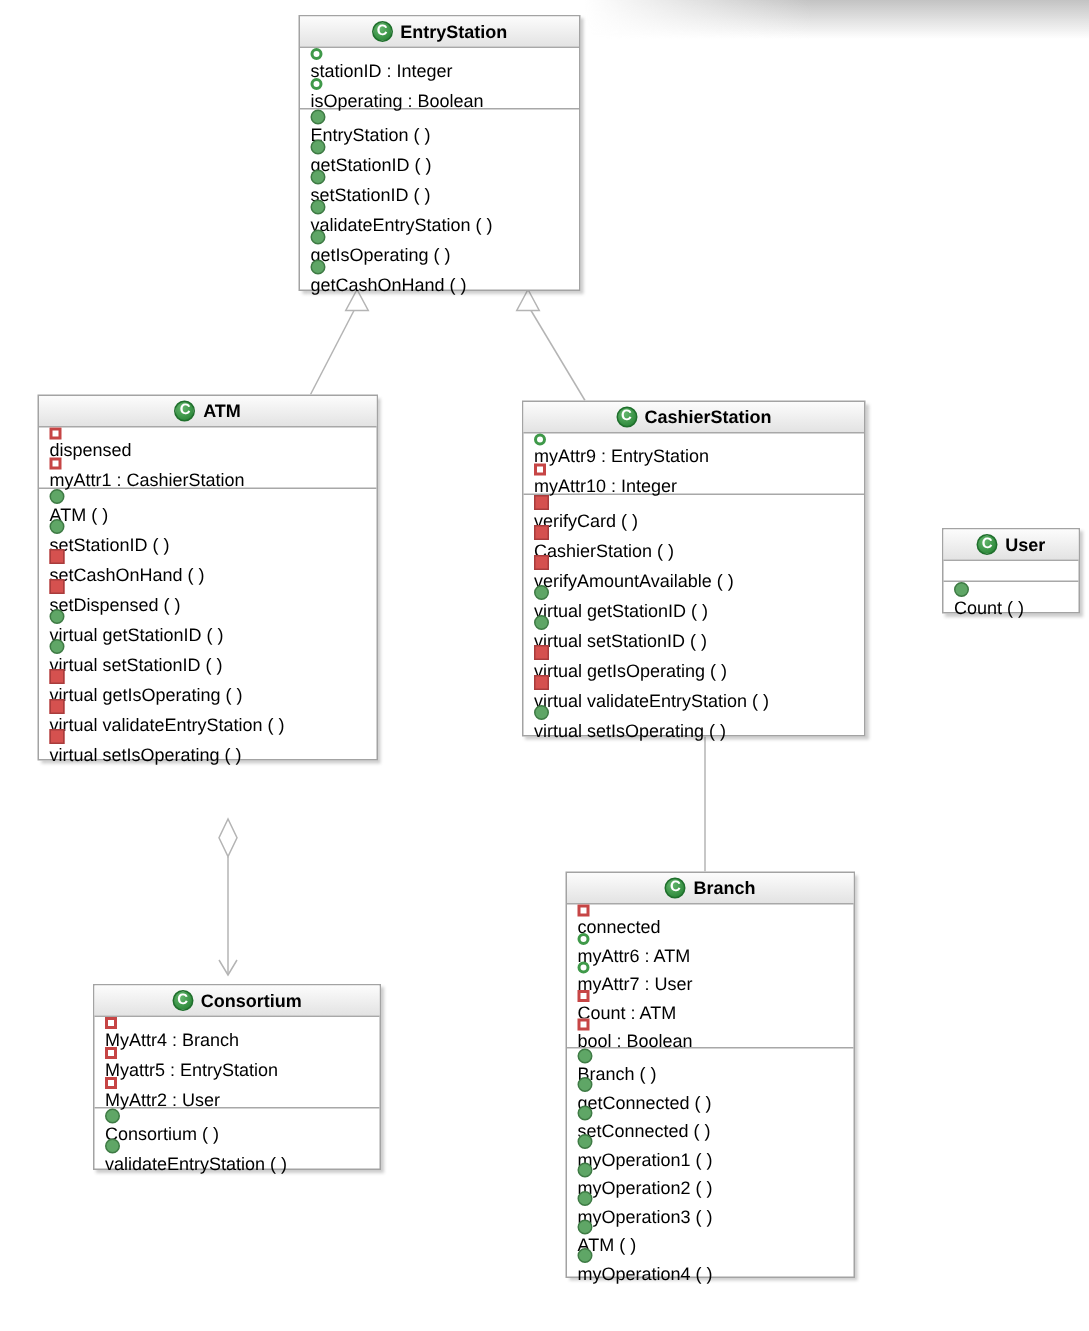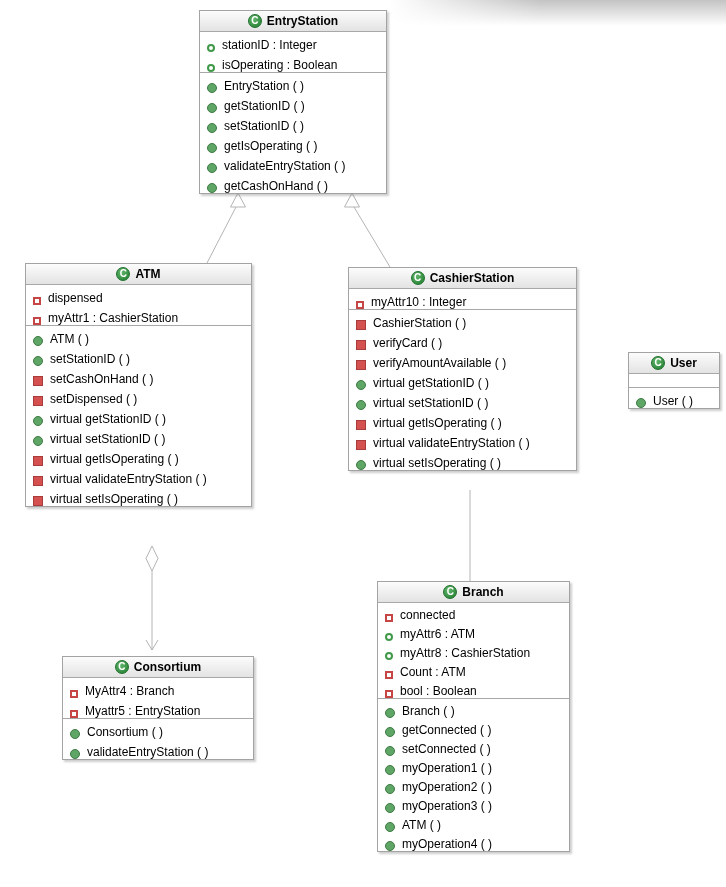--- a/index.html
+++ b/index.html
@@ -16,21 +16,21 @@
     box-shadow:2px 2px 2px rgba(90,90,90,0.30);font-size:12px;color:#000;}
   .title-bar{height:20px;display:flex;align-items:center;justify-content:center;gap:5px;
     background:linear-gradient(#fcfcfc,#e3e3e3);border-bottom:1px solid #a8a8a8;
     font-weight:bold;font-size:12px;}
   .class-icon{width:14px;height:14px;border-radius:50%;flex:0 0 auto;
     background:radial-gradient(circle at 38% 32%, #63b66c 0%, #2f8a3c 75%);
     border:1px solid #1f6f2c;box-sizing:border-box;
     color:#fff;font-weight:bold;font-size:10px;line-height:12px;text-align:center;}
   .attrs{border-bottom:1px solid #a8a8a8;}
   .attrs.empty{height:13px;}
-  .member{height:var(--rh,20px);display:flex;align-items:flex-end;padding-left:7px;white-space:nowrap;}
+  .member{height:var(--rh,20px);display:flex;align-items:flex-start;padding-left:7px;white-space:nowrap;flex-direction:column;}
   .marker{flex:0 0 auto;margin-right:7px;box-sizing:border-box;}
   .marker[data-name="public-attribute-icon"]{width:8px;height:8px;border:2px solid #3f9949;border-radius:50%;background:#fff;}
   .marker[data-name="private-attribute-icon"]{width:8px;height:8px;border:2px solid #c64545;background:#fff;}
   .marker[data-name="public-method-icon"]{width:10px;height:10px;border-radius:50%;background:#5fa666;border:1px solid #3e7a44;}
   .marker[data-name="private-method-icon"]{width:10px;height:10px;background:#d5514f;border:1px solid #a83c3c;}
   .member-text{font-size:12px;}
 </style>
 </head>
 <body>
 
@@ -80,232 +80,240 @@
       <div class="member" data-name="method-row">
           <span class="marker" data-name="public-method-icon"></span>
           <span class="member-text">getStationID ( )</span>
         </div>
       <div class="member" data-name="method-row">
           <span class="marker" data-name="public-method-icon"></span>
           <span class="member-text">setStationID ( )</span>
         </div>
       <div class="member" data-name="method-row">
           <span class="marker" data-name="public-method-icon"></span>
+          <span class="member-text">validateEntryStation ( )</span>
+        </div>
+      <div class="member" data-name="method-row">
+          <span class="marker" data-name="public-method-icon"></span>
           <span class="member-text">getIsOperating ( )</span>
         </div>
       <div class="member" data-name="method-row">
           <span class="marker" data-name="public-method-icon"></span>
+          <span class="member-text">getCashOnHand ( )</span>
+        </div>
+    </div>
+  </div>
+
+  <div class="class-box" data-name="class-box-atm" style="left:25px;top:263px;width:225px;">
+    <div class="title-bar" data-name="class-title-bar">
+      <span class="class-icon" data-name="class-icon">C</span>
+      <span data-name="class-name">ATM</span>
+    </div>
+    <div class="attrs" data-name="attributes-section">
+      <div class="member" data-name="attribute-row">
+          <span class="marker" data-name="private-attribute-icon"></span>
+          <span class="member-text">dispensed</span>
+        </div>
+      <div class="member" data-name="attribute-row">
+          <span class="marker" data-name="private-attribute-icon"></span>
+          <span class="member-text">myAttr1 : CashierStation</span>
+        </div>
+    </div>
+    <div class="ops" data-name="operations-section">
+      <div class="member" data-name="method-row">
+          <span class="marker" data-name="public-method-icon"></span>
+          <span class="member-text">ATM ( )</span>
+        </div>
+      <div class="member" data-name="method-row">
+          <span class="marker" data-name="public-method-icon"></span>
+          <span class="member-text">setStationID ( )</span>
+        </div>
+      <div class="member" data-name="method-row">
+          <span class="marker" data-name="private-method-icon"></span>
+          <span class="member-text">setCashOnHand ( )</span>
+        </div>
+      <div class="member" data-name="method-row">
+          <span class="marker" data-name="private-method-icon"></span>
+          <span class="member-text">setDispensed ( )</span>
+        </div>
+      <div class="member" data-name="method-row">
+          <span class="marker" data-name="public-method-icon"></span>
+          <span class="member-text">virtual getStationID ( )</span>
+        </div>
+      <div class="member" data-name="method-row">
+          <span class="marker" data-name="public-method-icon"></span>
+          <span class="member-text">virtual setStationID ( )</span>
+        </div>
+      <div class="member" data-name="method-row">
+          <span class="marker" data-name="private-method-icon"></span>
+          <span class="member-text">virtual getIsOperating ( )</span>
+        </div>
+      <div class="member" data-name="method-row">
+          <span class="marker" data-name="private-method-icon"></span>
+          <span class="member-text">virtual validateEntryStation ( )</span>
+        </div>
+      <div class="member" data-name="method-row">
+          <span class="marker" data-name="private-method-icon"></span>
+          <span class="member-text">virtual setIsOperating ( )</span>
+        </div>
+    </div>
+  </div>
+
+  <div class="class-box" data-name="class-box-cashierstation" style="left:348px;top:267px;width:227px;">
+    <div class="title-bar" data-name="class-title-bar">
+      <span class="class-icon" data-name="class-icon">C</span>
+      <span data-name="class-name">CashierStation</span>
+    </div>
+    <div class="attrs" data-name="attributes-section">
+      <div class="member" data-name="attribute-row">
+          <span class="marker" data-name="public-attribute-icon"></span>
+          <span class="member-text">myAttr9 : EntryStation</span>
+        </div>
+      <div class="member" data-name="attribute-row">
+          <span class="marker" data-name="private-attribute-icon"></span>
+          <span class="member-text">myAttr10 : Integer</span>
+        </div>
+    </div>
+    <div class="ops" data-name="operations-section">
+      <div class="member" data-name="method-row">
+          <span class="marker" data-name="private-method-icon"></span>
+          <span class="member-text">verifyCard ( )</span>
+        </div>
+      <div class="member" data-name="method-row">
+          <span class="marker" data-name="private-method-icon"></span>
+          <span class="member-text">CashierStation ( )</span>
+        </div>
+      <div class="member" data-name="method-row">
+          <span class="marker" data-name="private-method-icon"></span>
+          <span class="member-text">verifyAmountAvailable ( )</span>
+        </div>
+      <div class="member" data-name="method-row">
+          <span class="marker" data-name="public-method-icon"></span>
+          <span class="member-text">virtual getStationID ( )</span>
+        </div>
+      <div class="member" data-name="method-row">
+          <span class="marker" data-name="public-method-icon"></span>
+          <span class="member-text">virtual setStationID ( )</span>
+        </div>
+      <div class="member" data-name="method-row">
+          <span class="marker" data-name="private-method-icon"></span>
+          <span class="member-text">virtual getIsOperating ( )</span>
+        </div>
+      <div class="member" data-name="method-row">
+          <span class="marker" data-name="private-method-icon"></span>
+          <span class="member-text">virtual validateEntryStation ( )</span>
+        </div>
+      <div class="member" data-name="method-row">
+          <span class="marker" data-name="public-method-icon"></span>
+          <span class="member-text">virtual setIsOperating ( )</span>
+        </div>
+    </div>
+  </div>
+
+  <div class="class-box" data-name="class-box-user" style="left:628px;top:352px;width:90px;">
+    <div class="title-bar" data-name="class-title-bar">
+      <span class="class-icon" data-name="class-icon">C</span>
+      <span data-name="class-name">User</span>
+    </div>
+    <div class="attrs empty" data-name="attributes-section"></div>
+    <div class="ops" data-name="operations-section">
+      <div class="member" data-name="method-row">
+          <span class="marker" data-name="public-method-icon"></span>
+          <span class="member-text">Count ( )</span>
+        </div>
+    </div>
+  </div>
+
+  <div class="class-box" data-name="class-box-consortium" style="left:62px;top:656px;width:190px;">
+    <div class="title-bar" data-name="class-title-bar">
+      <span class="class-icon" data-name="class-icon">C</span>
+      <span data-name="class-name">Consortium</span>
+    </div>
+    <div class="attrs" data-name="attributes-section">
+      <div class="member" data-name="attribute-row">
+          <span class="marker" data-name="private-attribute-icon"></span>
+          <span class="member-text">MyAttr4 : Branch</span>
+        </div>
+      <div class="member" data-name="attribute-row">
+          <span class="marker" data-name="private-attribute-icon"></span>
+          <span class="member-text">Myattr5 : EntryStation</span>
+        </div>
+      <div class="member" data-name="attribute-row">
+          <span class="marker" data-name="private-attribute-icon"></span>
+          <span class="member-text">MyAttr2 : User</span>
+        </div>
+    </div>
+    <div class="ops" data-name="operations-section">
+      <div class="member" data-name="method-row">
+          <span class="marker" data-name="public-method-icon"></span>
+          <span class="member-text">Consortium ( )</span>
+        </div>
+      <div class="member" data-name="method-row">
+          <span class="marker" data-name="public-method-icon"></span>
           <span class="member-text">validateEntryStation ( )</span>
         </div>
-      <div class="member" data-name="method-row">
-          <span class="marker" data-name="public-method-icon"></span>
-          <span class="member-text">getCashOnHand ( )</span>
-        </div>
-    </div>
-  </div>
-
-  <div class="class-box" data-name="class-box-atm" style="left:25px;top:263px;width:225px;">
-    <div class="title-bar" data-name="class-title-bar">
-      <span class="class-icon" data-name="class-icon">C</span>
-      <span data-name="class-name">ATM</span>
-    </div>
-    <div class="attrs" data-name="attributes-section">
-      <div class="member" data-name="attribute-row">
-          <span class="marker" data-name="private-attribute-icon"></span>
-          <span class="member-text">dispensed</span>
-        </div>
-      <div class="member" data-name="attribute-row">
-          <span class="marker" data-name="private-attribute-icon"></span>
-          <span class="member-text">myAttr1 : CashierStation</span>
-        </div>
-    </div>
-    <div class="ops" data-name="operations-section">
+    </div>
+  </div>
+
+  <div class="class-box" data-name="class-box-branch" style="left:377px;top:581px;width:191px;--rh:19px;">
+    <div class="title-bar" data-name="class-title-bar">
+      <span class="class-icon" data-name="class-icon">C</span>
+      <span data-name="class-name">Branch</span>
+    </div>
+    <div class="attrs" data-name="attributes-section">
+      <div class="member" data-name="attribute-row">
+          <span class="marker" data-name="private-attribute-icon"></span>
+          <span class="member-text">connected</span>
+        </div>
+      <div class="member" data-name="attribute-row">
+          <span class="marker" data-name="public-attribute-icon"></span>
+          <span class="member-text">myAttr6 : ATM</span>
+        </div>
+      <div class="member" data-name="attribute-row">
+          <span class="marker" data-name="public-attribute-icon"></span>
+          <span class="member-text">myAttr7 : User</span>
+        </div>
+      <div class="member" data-name="attribute-row">
+          <span class="marker" data-name="private-attribute-icon"></span>
+          <span class="member-text">Count : ATM</span>
+        </div>
+      <div class="member" data-name="attribute-row">
+          <span class="marker" data-name="private-attribute-icon"></span>
+          <span class="member-text">bool : Boolean</span>
+        </div>
+    </div>
+    <div class="ops" data-name="operations-section">
+      <div class="member" data-name="method-row">
+          <span class="marker" data-name="public-method-icon"></span>
+          <span class="member-text">Branch ( )</span>
+        </div>
+      <div class="member" data-name="method-row">
+          <span class="marker" data-name="public-method-icon"></span>
+          <span class="member-text">getConnected ( )</span>
+        </div>
+      <div class="member" data-name="method-row">
+          <span class="marker" data-name="public-method-icon"></span>
+          <span class="member-text">setConnected ( )</span>
+        </div>
+      <div class="member" data-name="method-row">
+          <span class="marker" data-name="public-method-icon"></span>
+          <span class="member-text">myOperation1 ( )</span>
+        </div>
+      <div class="member" data-name="method-row">
+          <span class="marker" data-name="public-method-icon"></span>
+          <span class="member-text">myOperation2 ( )</span>
+        </div>
+      <div class="member" data-name="method-row">
+          <span class="marker" data-name="public-method-icon"></span>
+          <span class="member-text">myOperation3 ( )</span>
+        </div>
       <div class="member" data-name="method-row">
           <span class="marker" data-name="public-method-icon"></span>
           <span class="member-text">ATM ( )</span>
         </div>
       <div class="member" data-name="method-row">
           <span class="marker" data-name="public-method-icon"></span>
-          <span class="member-text">setStationID ( )</span>
-        </div>
-      <div class="member" data-name="method-row">
-          <span class="marker" data-name="private-method-icon"></span>
-          <span class="member-text">setCashOnHand ( )</span>
-        </div>
-      <div class="member" data-name="method-row">
-          <span class="marker" data-name="private-method-icon"></span>
-          <span class="member-text">setDispensed ( )</span>
-        </div>
-      <div class="member" data-name="method-row">
-          <span class="marker" data-name="public-method-icon"></span>
-          <span class="member-text">virtual getStationID ( )</span>
-        </div>
-      <div class="member" data-name="method-row">
-          <span class="marker" data-name="public-method-icon"></span>
-          <span class="member-text">virtual setStationID ( )</span>
-        </div>
-      <div class="member" data-name="method-row">
-          <span class="marker" data-name="private-method-icon"></span>
-          <span class="member-text">virtual getIsOperating ( )</span>
-        </div>
-      <div class="member" data-name="method-row">
-          <span class="marker" data-name="private-method-icon"></span>
-          <span class="member-text">virtual validateEntryStation ( )</span>
-        </div>
-      <div class="member" data-name="method-row">
-          <span class="marker" data-name="private-method-icon"></span>
-          <span class="member-text">virtual setIsOperating ( )</span>
-        </div>
-    </div>
-  </div>
-
-  <div class="class-box" data-name="class-box-cashierstation" style="left:348px;top:267px;width:227px;">
-    <div class="title-bar" data-name="class-title-bar">
-      <span class="class-icon" data-name="class-icon">C</span>
-      <span data-name="class-name">CashierStation</span>
-    </div>
-    <div class="attrs" data-name="attributes-section">
-      <div class="member" data-name="attribute-row">
-          <span class="marker" data-name="private-attribute-icon"></span>
-          <span class="member-text">myAttr10 : Integer</span>
-        </div>
-    </div>
-    <div class="ops" data-name="operations-section">
-      <div class="member" data-name="method-row">
-          <span class="marker" data-name="private-method-icon"></span>
-          <span class="member-text">CashierStation ( )</span>
-        </div>
-      <div class="member" data-name="method-row">
-          <span class="marker" data-name="private-method-icon"></span>
-          <span class="member-text">verifyCard ( )</span>
-        </div>
-      <div class="member" data-name="method-row">
-          <span class="marker" data-name="private-method-icon"></span>
-          <span class="member-text">verifyAmountAvailable ( )</span>
-        </div>
-      <div class="member" data-name="method-row">
-          <span class="marker" data-name="public-method-icon"></span>
-          <span class="member-text">virtual getStationID ( )</span>
-        </div>
-      <div class="member" data-name="method-row">
-          <span class="marker" data-name="public-method-icon"></span>
-          <span class="member-text">virtual setStationID ( )</span>
-        </div>
-      <div class="member" data-name="method-row">
-          <span class="marker" data-name="private-method-icon"></span>
-          <span class="member-text">virtual getIsOperating ( )</span>
-        </div>
-      <div class="member" data-name="method-row">
-          <span class="marker" data-name="private-method-icon"></span>
-          <span class="member-text">virtual validateEntryStation ( )</span>
-        </div>
-      <div class="member" data-name="method-row">
-          <span class="marker" data-name="public-method-icon"></span>
-          <span class="member-text">virtual setIsOperating ( )</span>
-        </div>
-    </div>
-  </div>
-
-  <div class="class-box" data-name="class-box-user" style="left:628px;top:352px;width:90px;">
-    <div class="title-bar" data-name="class-title-bar">
-      <span class="class-icon" data-name="class-icon">C</span>
-      <span data-name="class-name">User</span>
-    </div>
-    <div class="attrs empty" data-name="attributes-section"></div>
-    <div class="ops" data-name="operations-section">
-      <div class="member" data-name="method-row">
-          <span class="marker" data-name="public-method-icon"></span>
-          <span class="member-text">User ( )</span>
-        </div>
-    </div>
-  </div>
-
-  <div class="class-box" data-name="class-box-consortium" style="left:62px;top:656px;width:190px;">
-    <div class="title-bar" data-name="class-title-bar">
-      <span class="class-icon" data-name="class-icon">C</span>
-      <span data-name="class-name">Consortium</span>
-    </div>
-    <div class="attrs" data-name="attributes-section">
-      <div class="member" data-name="attribute-row">
-          <span class="marker" data-name="private-attribute-icon"></span>
-          <span class="member-text">MyAttr4 : Branch</span>
-        </div>
-      <div class="member" data-name="attribute-row">
-          <span class="marker" data-name="private-attribute-icon"></span>
-          <span class="member-text">Myattr5 : EntryStation</span>
-        </div>
-    </div>
-    <div class="ops" data-name="operations-section">
-      <div class="member" data-name="method-row">
-          <span class="marker" data-name="public-method-icon"></span>
-          <span class="member-text">Consortium ( )</span>
-        </div>
-      <div class="member" data-name="method-row">
-          <span class="marker" data-name="public-method-icon"></span>
-          <span class="member-text">validateEntryStation ( )</span>
-        </div>
-    </div>
-  </div>
-
-  <div class="class-box" data-name="class-box-branch" style="left:377px;top:581px;width:191px;--rh:19px;">
-    <div class="title-bar" data-name="class-title-bar">
-      <span class="class-icon" data-name="class-icon">C</span>
-      <span data-name="class-name">Branch</span>
-    </div>
-    <div class="attrs" data-name="attributes-section">
-      <div class="member" data-name="attribute-row">
-          <span class="marker" data-name="private-attribute-icon"></span>
-          <span class="member-text">connected</span>
-        </div>
-      <div class="member" data-name="attribute-row">
-          <span class="marker" data-name="public-attribute-icon"></span>
-          <span class="member-text">myAttr6 : ATM</span>
-        </div>
-      <div class="member" data-name="attribute-row">
-          <span class="marker" data-name="public-attribute-icon"></span>
-          <span class="member-text">myAttr8 : CashierStation</span>
-        </div>
-      <div class="member" data-name="attribute-row">
-          <span class="marker" data-name="private-attribute-icon"></span>
-          <span class="member-text">Count : ATM</span>
-        </div>
-      <div class="member" data-name="attribute-row">
-          <span class="marker" data-name="private-attribute-icon"></span>
-          <span class="member-text">bool : Boolean</span>
-        </div>
-    </div>
-    <div class="ops" data-name="operations-section">
-      <div class="member" data-name="method-row">
-          <span class="marker" data-name="public-method-icon"></span>
-          <span class="member-text">Branch ( )</span>
-        </div>
-      <div class="member" data-name="method-row">
-          <span class="marker" data-name="public-method-icon"></span>
-          <span class="member-text">getConnected ( )</span>
-        </div>
-      <div class="member" data-name="method-row">
-          <span class="marker" data-name="public-method-icon"></span>
-          <span class="member-text">setConnected ( )</span>
-        </div>
-      <div class="member" data-name="method-row">
-          <span class="marker" data-name="public-method-icon"></span>
-          <span class="member-text">myOperation1 ( )</span>
-        </div>
-      <div class="member" data-name="method-row">
-          <span class="marker" data-name="public-method-icon"></span>
-          <span class="member-text">myOperation2 ( )</span>
-        </div>
-      <div class="member" data-name="method-row">
-          <span class="marker" data-name="public-method-icon"></span>
-          <span class="member-text">myOperation3 ( )</span>
-        </div>
-      <div class="member" data-name="method-row">
-          <span class="marker" data-name="public-method-icon"></span>
-          <span class="member-text">ATM ( )</span>
-        </div>
-      <div class="member" data-name="method-row">
-          <span class="marker" data-name="public-method-icon"></span>
           <span class="member-text">myOperation4 ( )</span>
         </div>
     </div>
   </div>
 
 </div>
 
 </body></html>

